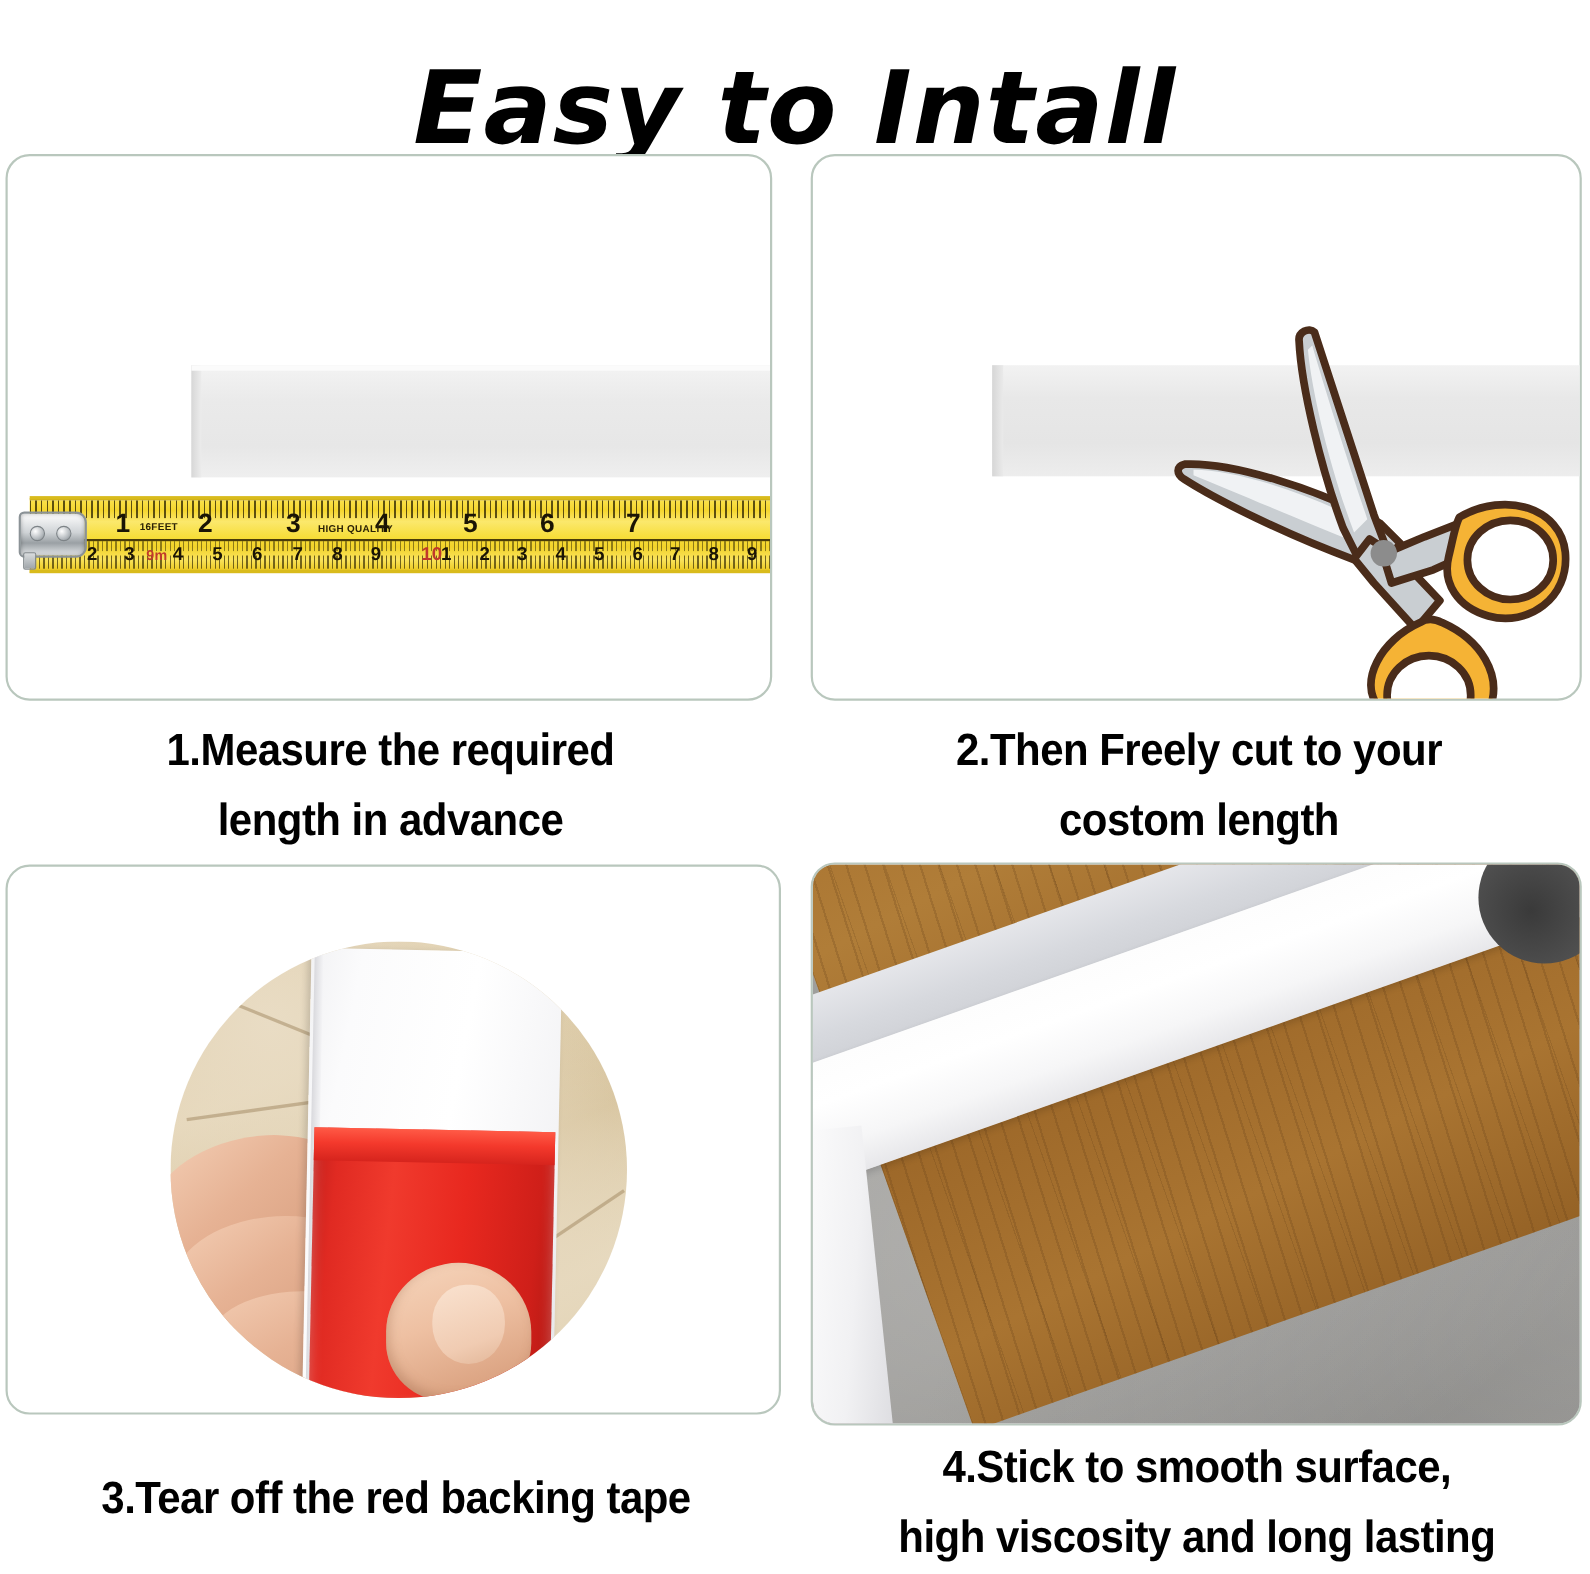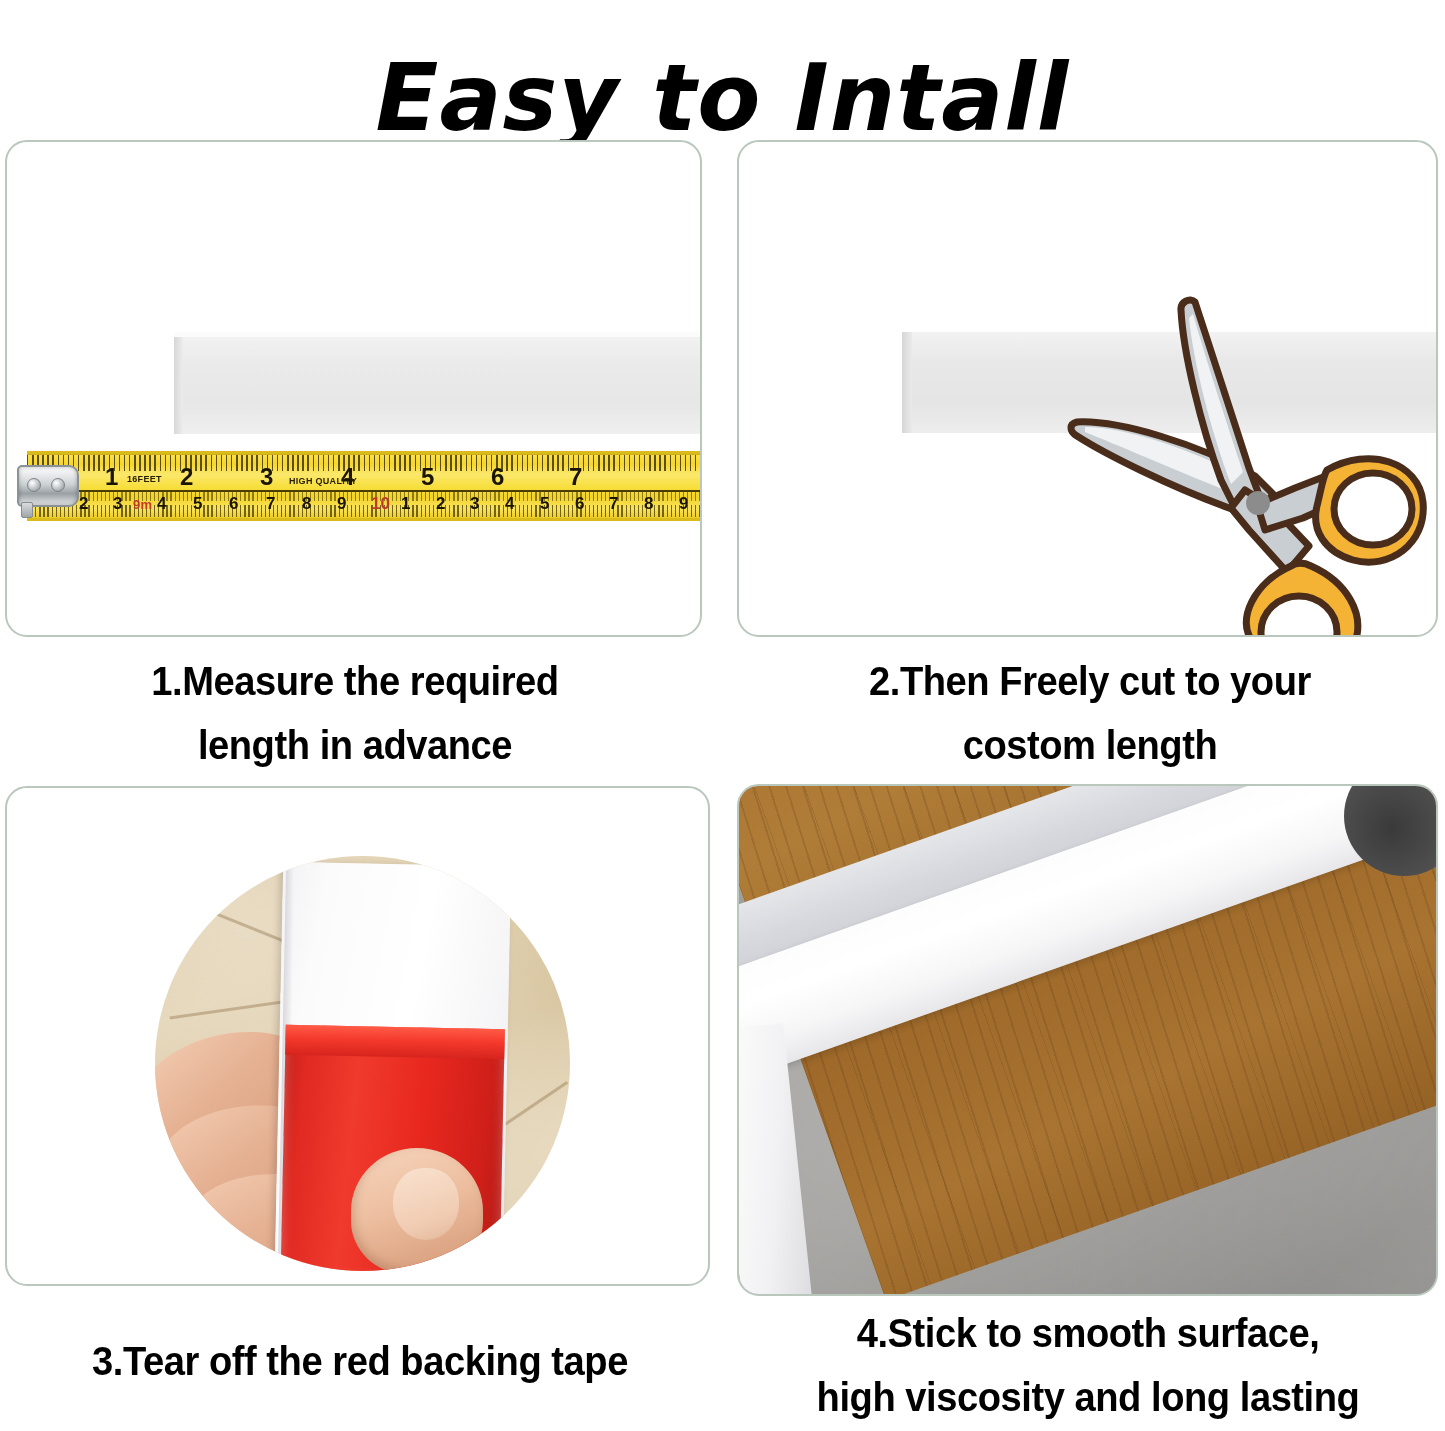--- a/index.html
+++ b/index.html
@@ -371,21 +371,21 @@
     <div class="tnum inch" style="left:552px">7</div>
 
     <div class="tnum cm" style="left:62px">2</div>
     <div class="tnum cm" style="left:96px">3</div>
     <div class="tnum cm" style="left:140px">4</div>
     <div class="tnum cm" style="left:176px">5</div>
     <div class="tnum cm" style="left:212px">6</div>
     <div class="tnum cm" style="left:249px">7</div>
     <div class="tnum cm" style="left:285px">8</div>
     <div class="tnum cm" style="left:320px">9</div>
-    <div class="tnum cm red" style="left:354px">10</div>
+    <div class="tnum cm red" style="left:366px">10</div>
     <div class="tnum cm" style="left:384px">1</div>
     <div class="tnum cm" style="left:419px">2</div>
     <div class="tnum cm" style="left:453px">3</div>
     <div class="tnum cm" style="left:488px">4</div>
     <div class="tnum cm" style="left:523px">5</div>
     <div class="tnum cm" style="left:558px">6</div>
     <div class="tnum cm" style="left:592px">7</div>
     <div class="tnum cm" style="left:627px">8</div>
     <div class="tnum cm" style="left:662px">9</div>
 

